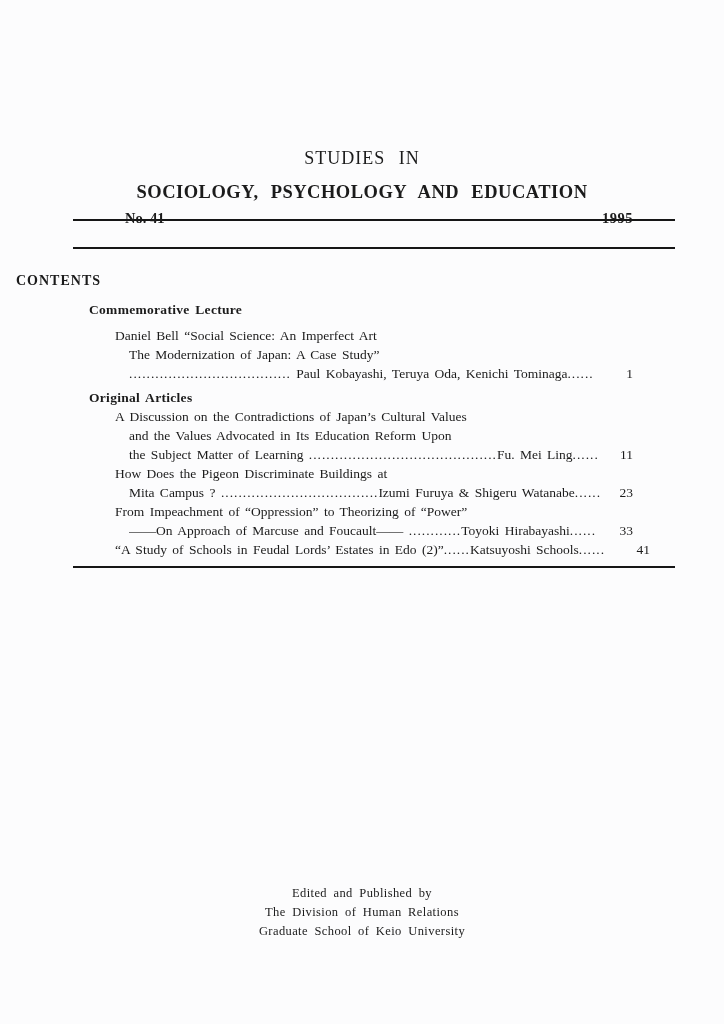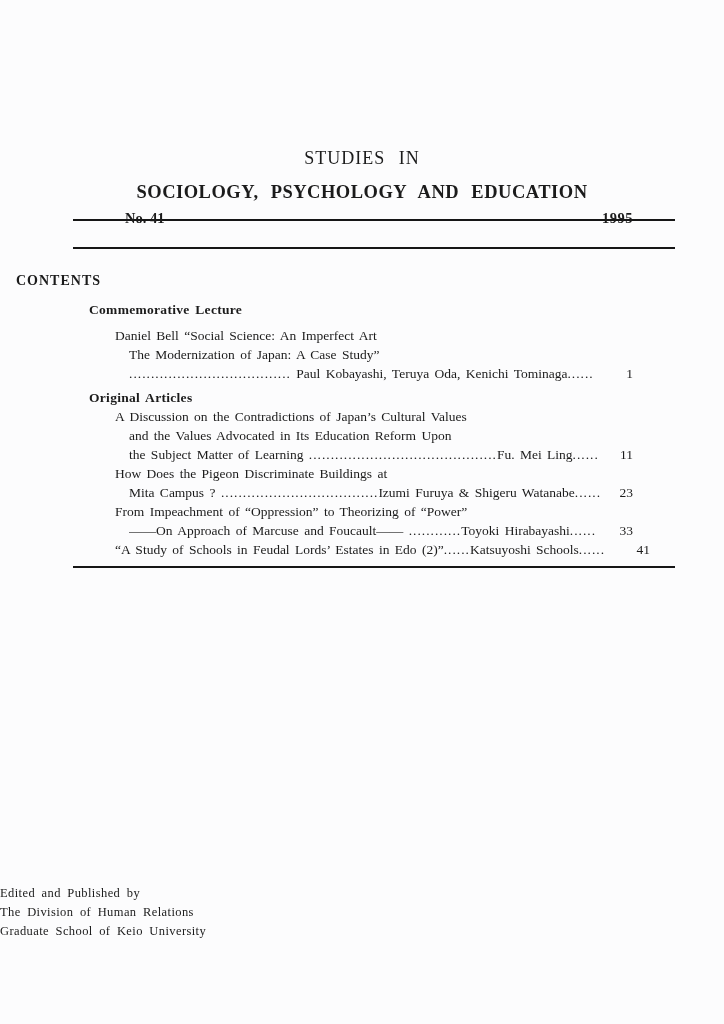--- a/index.html
+++ b/index.html
@@ -56,21 +56,21 @@
   .i1{left:26px;width:535px;}
   .i2{left:40px;width:504px;}
   .leader{display:flex;justify-content:space-between;}
   .leader .lead{overflow:hidden;white-space:nowrap;flex:0 1 auto;}
   .leader .pg{flex:0 0 26px;text-align:right;}
   .dots{letter-spacing:1px;}
   .author-italic{}
   
   .footer{
     position:absolute;top:884px;left:0;width:724px;
-    font-size:12.5px;letter-spacing:0.4px;word-spacing:3px;
+    text-align:center;font-size:12.5px;letter-spacing:0.4px;word-spacing:3px;
   }
   .footer-line{height:19px;line-height:19px;}
 </style>
 </head>
 <body>
 
 <div class="page">
 
   <div class="title1">STUDIES IN</div>
   <div class="title2">SOCIOLOGY, PSYCHOLOGY AND EDUCATION</div>

